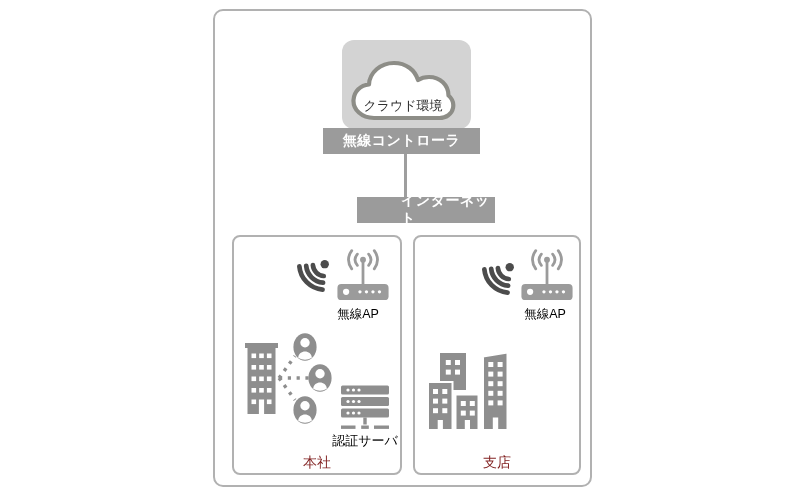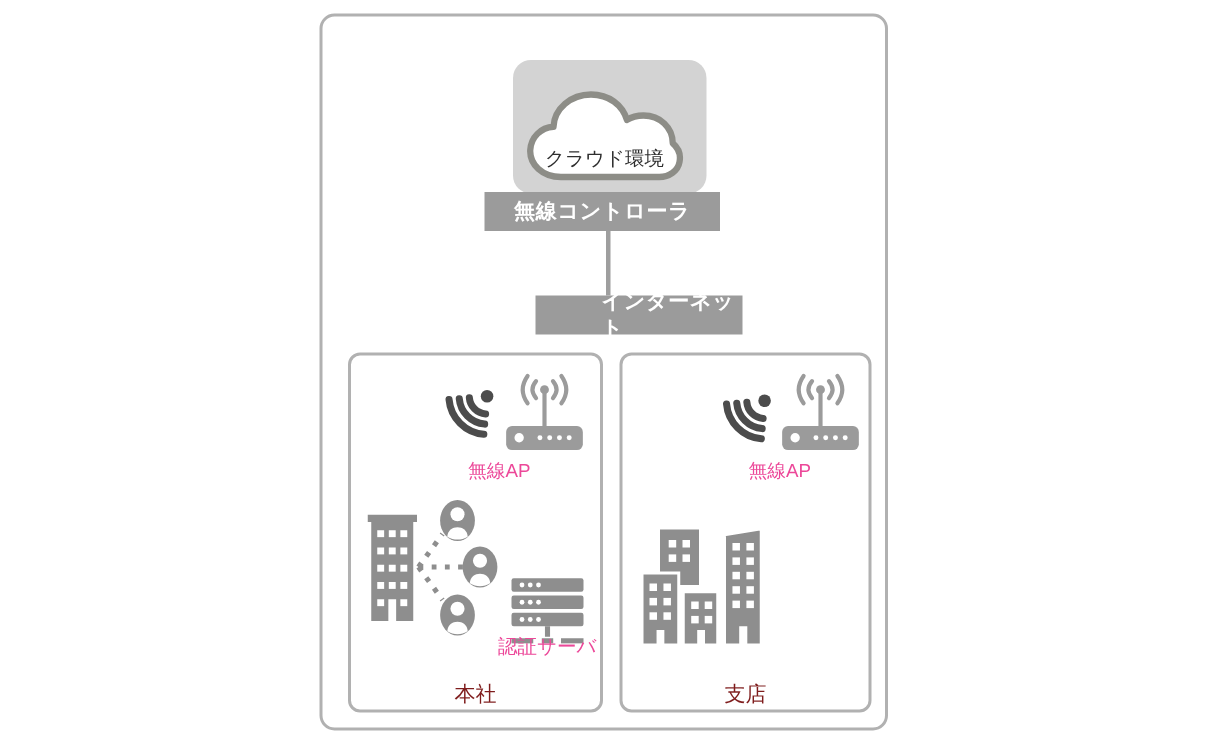--- a/index.html
+++ b/index.html
@@ -20,21 +20,21 @@
   .badge{background:var(--badge-gray);color:#fff;font-weight:bold;font-size:14px;
          display:flex;align-items:center;justify-content:center;letter-spacing:.5px;}
   .badge-controller{left:323px;top:128px;width:157px;height:26px;}
   .badge-internet{left:357px;top:197px;width:94px;height:26px;padding-left:44px;}
   .connector{left:404px;top:154px;width:3px;height:43px;background:#9e9e9e;}
   .site-box{top:235px;width:170px;height:240px;border:2px solid var(--border-gray);
             border-radius:8px;box-sizing:border-box;background:#fff;}
   .site-hq{left:232px;}
   .site-branch{left:413px;width:168px;}
   .site-title{left:0;top:217px;width:100%;text-align:center;font-size:14px;color:#7f1d1d;}
-  .small-label{font-size:12.5px;color:#ec4899;}
+  .small-label{font-size:12.5px;color:#000000;text-align:center;}
   
   .f-gray{fill:var(--icon-gray);} .f-mid{fill:var(--icon-mid);} .f-dark{fill:var(--icon-dark);}
   .f-white{fill:#fff;}
   .s-dark{stroke:var(--icon-dark);fill:none;stroke-linecap:round;}
   .s-mid{stroke:var(--icon-mid);fill:none;stroke-linecap:round;}
   .s-whiteline{stroke:#fff;}
   .cloud-shape{fill:#fff;stroke:var(--cloud-stroke);stroke-width:4.2;stroke-linejoin:round;}
 </style>
 </head>
 <body>
@@ -146,21 +146,21 @@
           <circle cx="19" cy="5" r="1.6"></circle>
         <circle cx="8" cy="16.5" r="1.6"></circle>
           <circle cx="13.5" cy="16.5" r="1.6"></circle>
           <circle cx="19" cy="16.5" r="1.6"></circle>
         <circle cx="8" cy="28" r="1.6"></circle>
           <circle cx="13.5" cy="28" r="1.6"></circle>
           <circle cx="19" cy="28" r="1.6"></circle>
       </g>
     </svg>
 
-    <div class="abs small-label" style="left:98px;top:185px;width:66px;font-size:13px">認証サーバ</div>
+    <div class="abs small-label" style="left:98px;top:195px;width:66px;font-size:13px">認証サーバ</div>
 
     <div class="abs site-title">本社</div>
   </div>
 
   <div class="abs site-box site-branch">
 
     <svg class="abs" style="left:62px;top:22px" width="40" height="40" viewBox="0 0 44 42">
       <circle class="f-dark" cx="36" cy="8" r="4.6"></circle>
       <path class="s-dark" stroke-width="5.2" d="M34.9 21 A13 13 0 0 1 23 9.1"></path>
       <path class="s-dark" stroke-width="5.2" d="M34.2 28.4 A20.5 20.5 0 0 1 15.6 9.8"></path>

